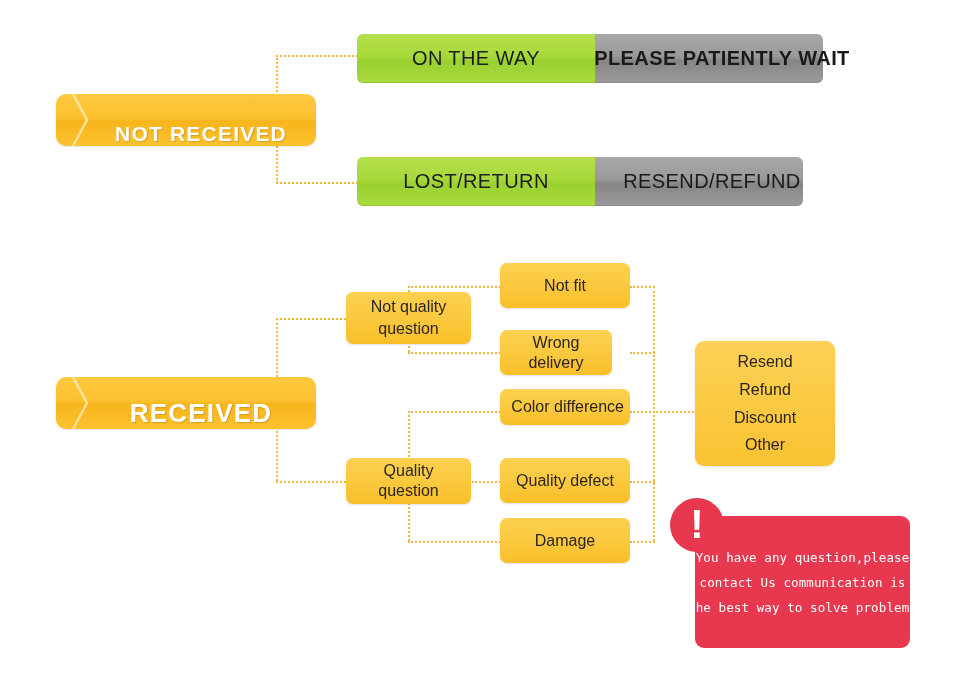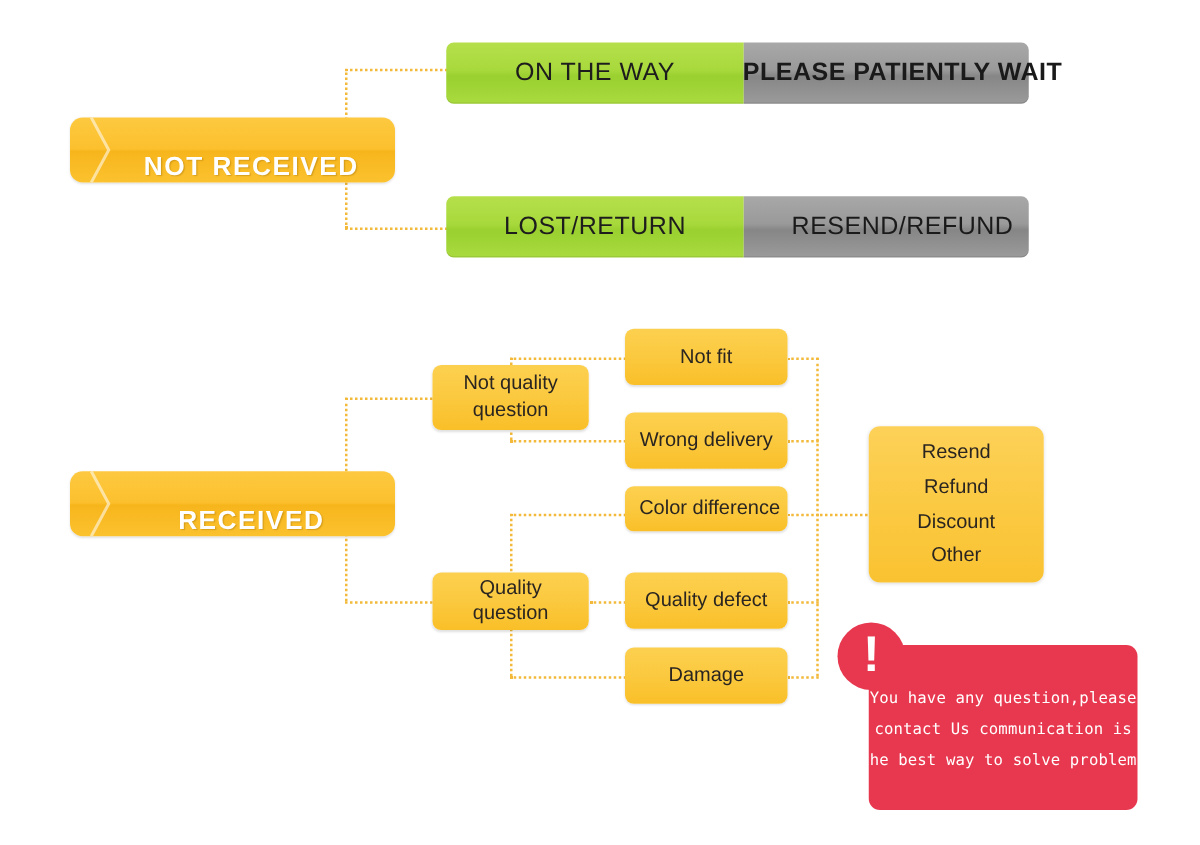--- a/index.html
+++ b/index.html
@@ -222,56 +222,56 @@
     <svg class="chev" viewBox="0 0 22 56">
       <path d="M3 2 L17 28 L3 54" fill="none" stroke="#ffffff" stroke-opacity="0.55" stroke-width="2.4"></path>
     </svg>
     <span class="pill-label" style="font-size:21px;">NOT RECEIVED</span>
   </div>
 
   <div class="status-pill" style="left:56px; top:377px; width:260px; height:52px;">
     <svg class="chev" viewBox="0 0 22 56">
       <path d="M3 2 L17 28 L3 54" fill="none" stroke="#ffffff" stroke-opacity="0.55" stroke-width="2.4"></path>
     </svg>
-    <span class="pill-label" style="font-size:21px;">RECEIVED</span>
+    <span class="pill-label" style="font-size:26px;">RECEIVED</span>
   </div>
 
   <div class="banner" style="left:357px; top:34px; width:466px;">
     <div class="seg-green" style="width:238px;">
       <span class="banner-text">ON THE WAY</span>
     </div>
     <div class="seg-green-tip" style="left:238px;"></div>
     <div class="seg-grey" style="left:238px; width:228px;font-weight:bold;">
       <span class="banner-text on-grey" style="margin-left:26px;">PLEASE PATIENTLY WAIT</span>
     </div>
   </div>
 
   <div class="banner" style="left:357px; top:157px; width:466px;">
     <div class="seg-green" style="width:238px;">
       <span class="banner-text">LOST/RETURN</span>
     </div>
     <div class="seg-green-tip" style="left:238px;"></div>
-    <div class="seg-grey" style="left:238px; width:228px;">
+    <div class="seg-grey" style="left:238px; width:208px;">
       <span class="banner-text on-grey" style="margin-left:26px;">RESEND/REFUND</span>
     </div>
   </div>
 
   <div class="ybox multi" style="left:346px; top:292px; width:125px; height:52px;">
     <span>Not quality question</span>
   </div>
 
   <div class="ybox" style="left:346px; top:458px; width:125px; height:46px;">
     <span>Quality question</span>
   </div>
 
   <div class="ybox" style="left:500px; top:263px; width:130px; height:45px;">
     <span>Not fit</span>
   </div>
 
-  <div class="ybox" style="left:500px; top:330px; width:130px; height:45px;">
+  <div class="ybox" style="left:500px; top:330px; width:112px; height:45px;">
     <span>Wrong delivery</span>
   </div>
 
   <div class="ybox" style="left:500px; top:389px; width:130px; height:31px;justify-content:flex-end;">
     <span>Color difference</span>
   </div>
 
   <div class="ybox" style="left:500px; top:458px; width:130px; height:45px;">
     <span>Quality defect</span>
   </div>

